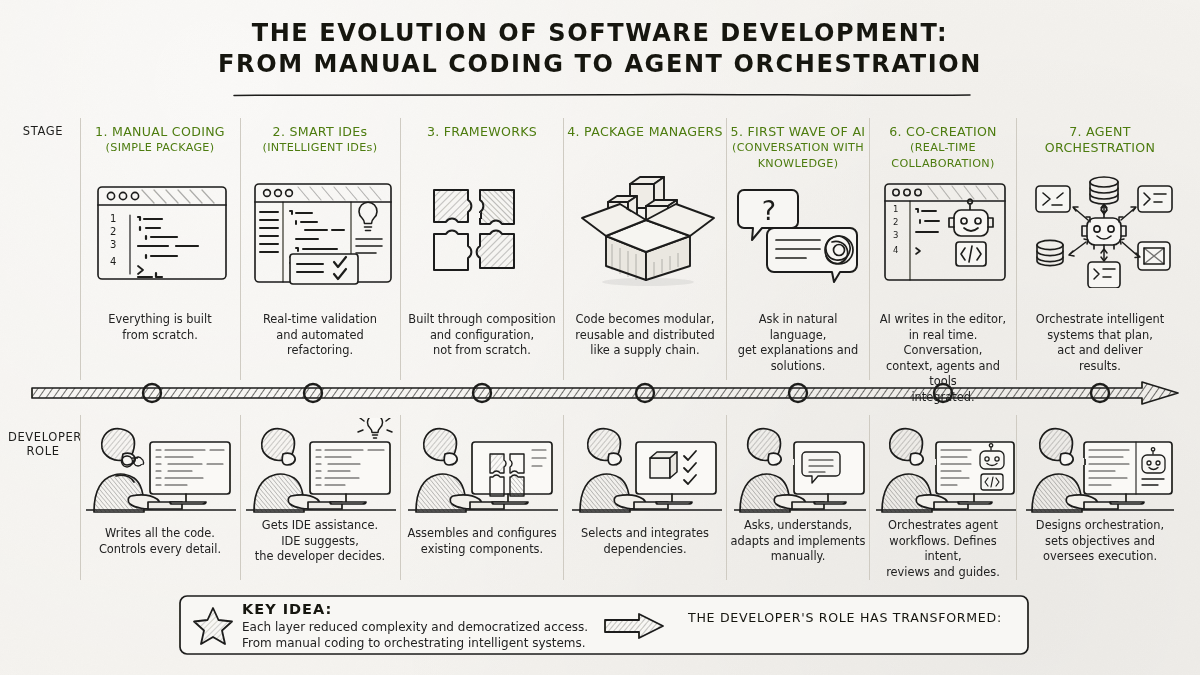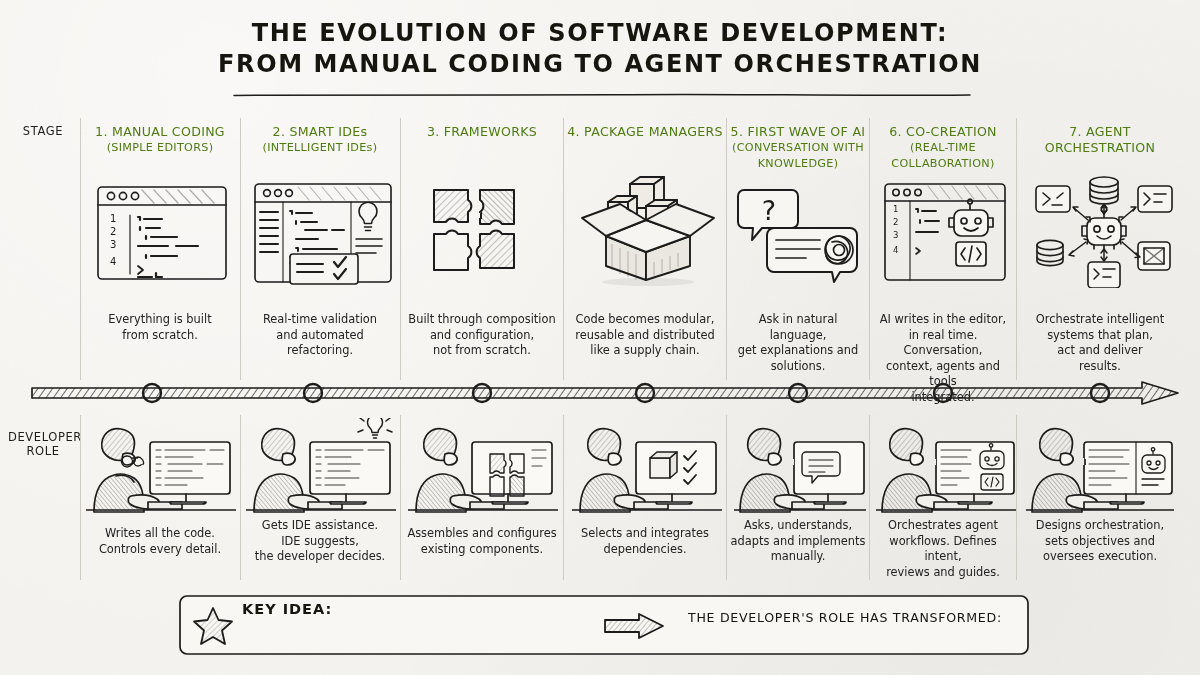--- a/index.html
+++ b/index.html
@@ -123,21 +123,21 @@
 <div class="vsep" style="left:80px;top:415px;height:165px;"></div>
 <div class="vsep" style="left:240px;top:415px;height:165px;"></div>
 <div class="vsep" style="left:400px;top:415px;height:165px;"></div>
 <div class="vsep" style="left:563px;top:415px;height:165px;"></div>
 <div class="vsep" style="left:726px;top:415px;height:165px;"></div>
 <div class="vsep" style="left:869px;top:415px;height:165px;"></div>
 <div class="vsep" style="left:1016px;top:415px;height:165px;"></div>
 
 <div class="stage-head" style="left:84px;top:124px;width:152px;">
   <div>1. MANUAL CODING</div>
-  <div class="sub">(SIMPLE EDITORS)</div>
+  <div class="sub">(SIMPLE PACKAGE)</div>
 </div>
 <div class="stage-head" style="left:244px;top:124px;width:152px;">
   <div>2. SMART IDEs</div>
   <div class="sub">(INTELLIGENT IDEs)</div>
 </div>
 <div class="stage-head" style="left:404px;top:124px;width:156px;">
   <div>3. FRAMEWORKS</div>
 </div>
 <div class="stage-head" style="left:566px;top:124px;width:158px;">
   <div>4. PACKAGE MANAGERS</div>
@@ -623,20 +623,22 @@
     <defs>
       <pattern id="starh" width="4" height="4" patternTransform="rotate(45)" patternUnits="userSpaceOnUse">
         <line x1="0" y1="0" x2="0" y2="4" stroke="#1d1d1b" stroke-width=".9" opacity=".4"></line>
       </pattern>
     </defs>
     <g class="ink" stroke-width="1.8" filter="url(#rough)">
       <path fill="url(#starh)" d="M21 2 L26.5 14 L40 15.5 L30 24.5 L33 38 L21 31 L9 38 L12 24.5 L2 15.5 L15.5 14 z"></path>
     </g>
   </svg>
   <div class="key-title">KEY IDEA:</div>
+  <div class="key-l1">Each layer reduced complexity and democratized access.</div>
+  <div class="key-l2">From manual coding to orchestrating intelligent systems.</div>
 
   <svg style="position:absolute;left:425px;top:18px;" width="62" height="28" viewBox="0 0 62 28">
     <defs>
       <pattern id="arrh" width="4" height="4" patternTransform="rotate(40)" patternUnits="userSpaceOnUse">
         <line x1="0" y1="0" x2="0" y2="4" stroke="#1d1d1b" stroke-width="1" opacity=".5"></line>
       </pattern>
     </defs>
     <g class="ink" stroke-width="1.8" filter="url(#rough)">
       <path fill="url(#arrh)" d="M2 8 H36 V2 L60 14 L36 26 V20 H2 z"></path>
     </g>

